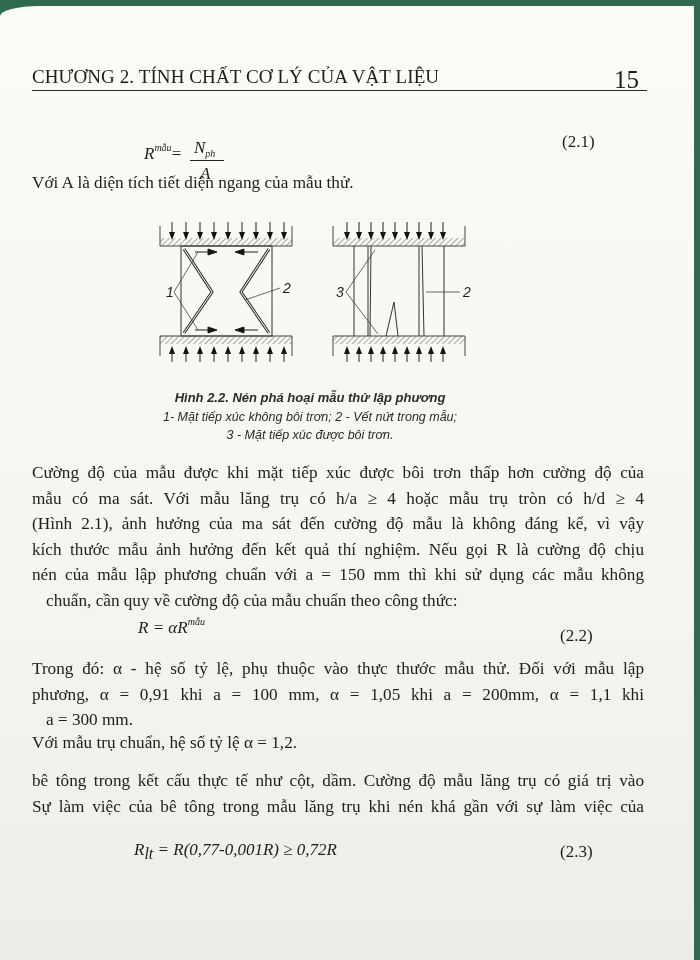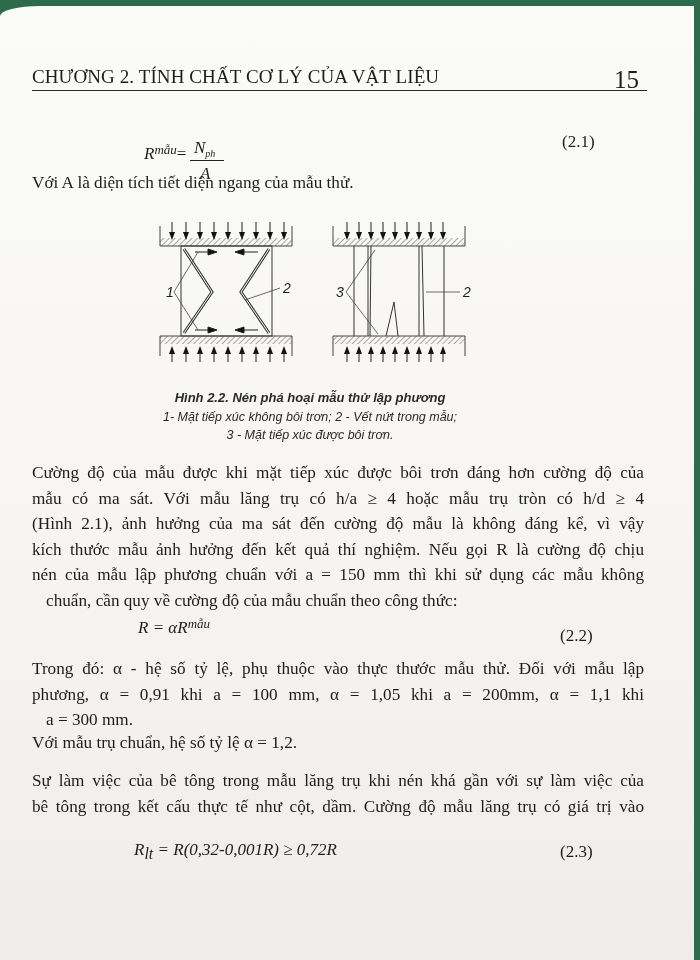--- a/index.html
+++ b/index.html
@@ -21,21 +21,21 @@
   }
   .header .title { position:absolute; left:0; top:2px; font-size:19px; letter-spacing:0.1px; }
   .header .pnum { position:absolute; right:8px; top:2px; font-size:25px; }
 
   .eq { position:absolute; font-style:italic; font-size:17px; }
   .eqnum { position:absolute; font-size:17px; left:560px; }
   .para { position:absolute; left:32px; width:612px; font-size:17.2px; line-height:25.6px; text-align:justify; }
   .line { white-space:nowrap; text-align:justify; text-align-last:justify; display:block; }
   .line.last { text-align-last:left;margin-left:14px; }
   i { font-style:italic; }
-  sup { font-size:13px; font-style:italic; vertical-align:top; position:relative; top:-2px; }
+  sup { font-size:10px; font-style:italic; vertical-align:top; position:relative; top:-2px; }
 
   .frac { position:absolute; left:168px; top:136px; font-style:italic; font-size:17px; }
   .frac .num { position:absolute; left:22px; top:-4px; }
   .frac .bar { position:absolute; left:20px; top:18px; width:28px; border-top:1px solid #222; }
   .frac .den { position:absolute; left:28px; top:22px; }
 
   .caption { position:absolute; left:100px; width:420px; text-align:center; font-family:"Liberation Sans", sans-serif; font-size:12.5px; color:#2a2a2a; }
   .caption.bold { font-weight:bold; font-size:13px; }
   .caption.it { font-style:italic; }
   svg { position:absolute; }
@@ -207,21 +207,21 @@
   <span style="position:absolute;left:336px;top:278px;font-family:'Liberation Sans',sans-serif;font-style:italic;font-size:14px;">3</span>
   <span style="position:absolute;left:463px;top:278px;font-family:'Liberation Sans',sans-serif;font-style:italic;font-size:14px;">2</span>
 
   <div class="caption bold" style="top:384px;">
     <i>Hình 2.2. Nén phá hoại mẫu thử lập phương</i>
   </div>
   <div class="caption it" style="top:404px;">1- Mặt tiếp xúc không bôi trơn; 2 - Vết nứt trong mẫu;</div>
   <div class="caption it" style="top:422px;">3 - Mặt tiếp xúc được bôi trơn.</div>
 
   <div class="para" style="top:454px;">
-    <span class="line">Cường độ của mẫu được khi mặt tiếp xúc được bôi trơn đáng hơn cường độ của</span>
+    <span class="line">Cường độ của mẫu được khi mặt tiếp xúc được bôi trơn thấp hơn cường độ của</span>
     <span class="line">mẫu có ma sát. Với mẫu lăng trụ có h/a ≥ 4 hoặc mẫu trụ tròn có h/d ≥ 4</span>
     <span class="line">(Hình 2.1), ảnh hưởng của ma sát đến cường độ mẫu là không đáng kể, vì vậy</span>
     <span class="line">kích thước mẫu ảnh hưởng đến kết quả thí nghiệm. Nếu gọi R là cường độ chịu</span>
     <span class="line">nén của mẫu lập phương chuẩn với a = 150 mm thì khi sử dụng các mẫu không</span>
     <span class="line last">chuẩn, cần quy về cường độ của mẫu chuẩn theo công thức:</span>
   </div>
 
   <div class="eq" style="left:138px;top:612px;">
     <span>R = αR</span><sup>mẫu</sup>
   </div>
@@ -229,21 +229,21 @@
 
   <div class="para" style="top:650px;">
     <span class="line">Trong đó: α - hệ số tỷ lệ, phụ thuộc vào thực thước mẫu thử. Đối với mẫu lập</span>
     <span class="line">phương, α = 0,91 khi a = 100 mm, α = 1,05 khi a = 200mm, α = 1,1 khi</span>
     <span class="line last">a = 300 mm.</span>
   </div>
 
   <div class="para" style="top:724px;">Với mẫu trụ chuẩn, hệ số tỷ lệ α = 1,2.</div>
 
   <div class="para" style="top:762px;">
+    <span class="line">bê tông trong kết cấu thực tế như cột, dầm. Cường độ mẫu lăng trụ có giá trị vào</span>
     <span class="line">Sự làm việc của bê tông trong mẫu lăng trụ khi nén khá gần với sự làm việc của</span>
-    <span class="line">bê tông trong kết cấu thực tế như cột, dầm. Cường độ mẫu lăng trụ có giá trị vào</span>
   </div>
 
   <div class="eq" style="left:134px;top:834px;">
-    <span>R</span><sub style="font-size:16px">lt</sub><span> = R(0,32-0,001R) ≥ 0,72R</span>
+    <span>R</span><sub style="font-size:16px">lt</sub><span> = R(0,77-0,001R) ≥ 0,72R</span>
   </div>
   <div class="eqnum" style="top:836px;">(2.3)</div>
 </div>
 
 </body></html>

